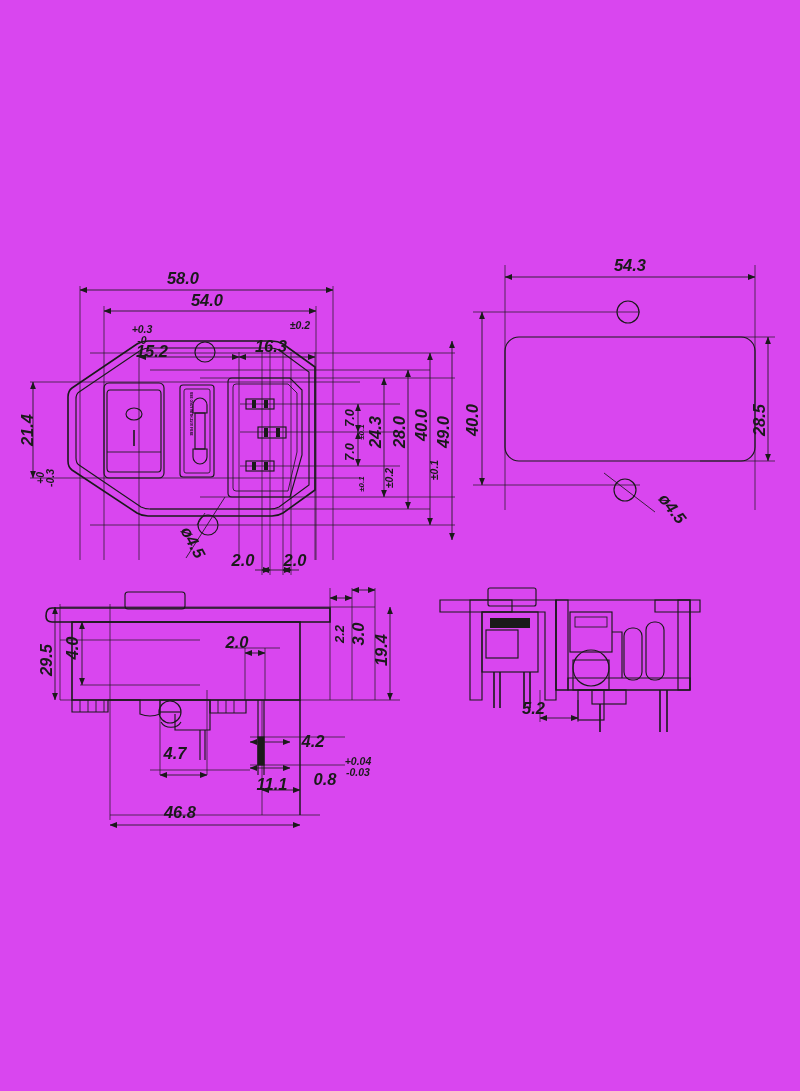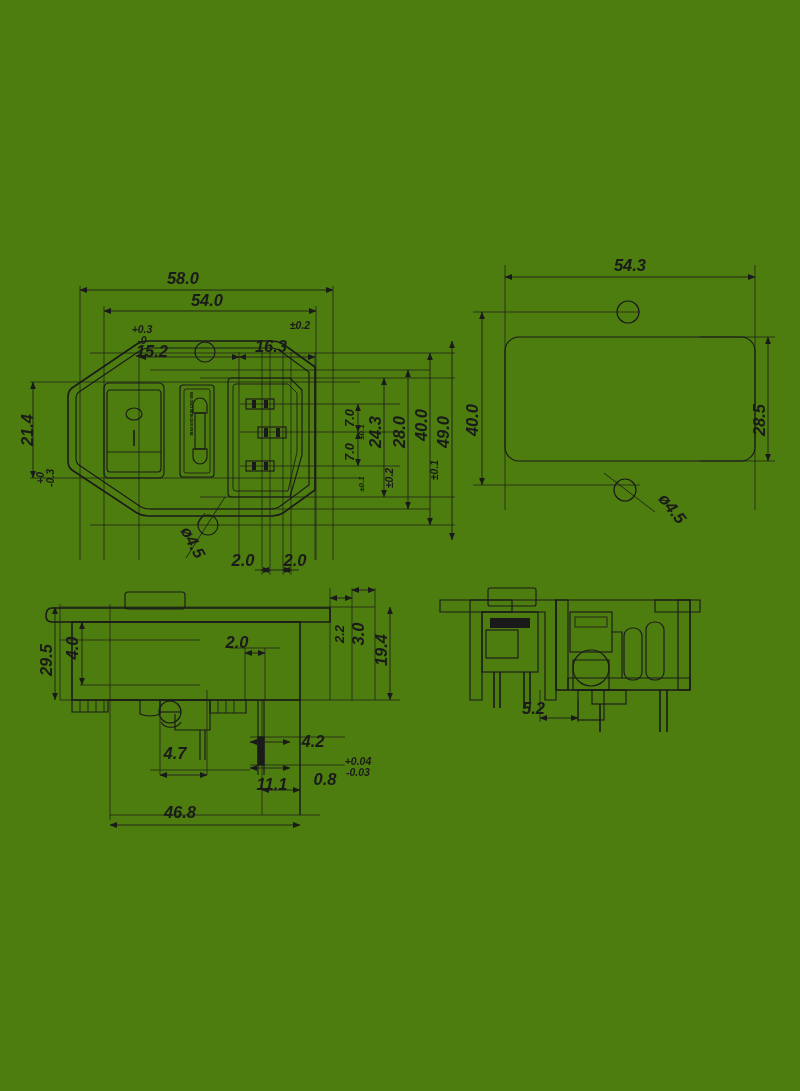--- a/index.html
+++ b/index.html
@@ -1,17 +1,17 @@
 <!DOCTYPE html>
 <html><head>
 <meta charset="utf-8">
 <style>
   html,body{margin:0;padding:0;background:#ffffff;}
   body{width:800px;height:1091px;font-family:"Liberation Sans",sans-serif;color:#1a1a1a;overflow:hidden;}
-  #sheet{position:relative;width:800px;height:1091px;background:#4d7c0f;}
+  #sheet{position:relative;width:800px;height:1091px;background:#d946ef;}
   svg{display:block;}
   .dim{font-family:"Liberation Sans",sans-serif;font-style:italic;font-weight:bold;fill:#1a1a1a;}
   .d16{font-size:16.5px;}
   .d13{font-size:13px;}
   .d10{font-size:10.5px;}
   .d8{font-size:8px;}
   .tiny{font-size:3.1px;font-style:normal;font-weight:bold;letter-spacing:.1px;}
   .ln{stroke:#1a1a1a;fill:none;stroke-width:1.15;}
   .ln2{stroke:#1a1a1a;fill:none;stroke-width:1.6;}
   .thin{stroke:#1a1a1a;fill:none;stroke-width:0.85;}

